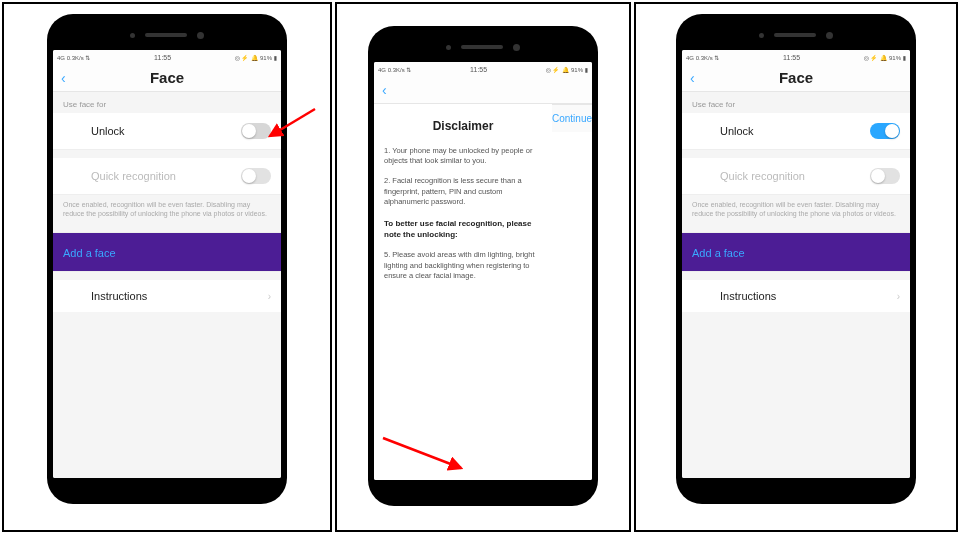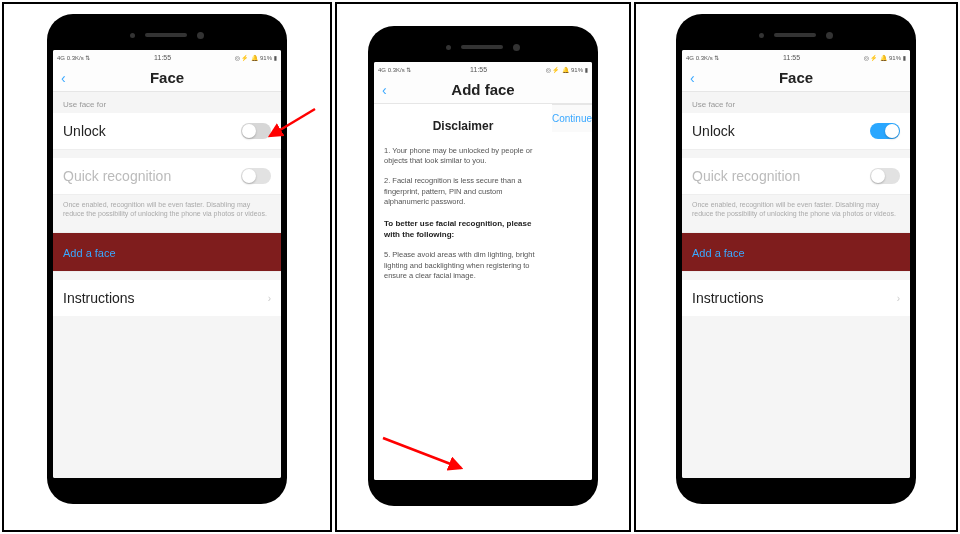--- a/index.html
+++ b/index.html
@@ -97,33 +97,33 @@
   }
   .row {
     background: #fff;
     padding: 10px 10px;
     display: flex;
     align-items: center;
     justify-content: space-between;
     border-bottom: 1px solid #eee;
   }
   .row-last { border-bottom: none; }
-  .row-label { font-size: 14px; color: #222; }
+  .row-label { font-size: 11px; color: #222; margin-left: 28px; }
   .row-label.disabled { color: #bbb; }
   .row-chevron { color: #ccc; font-size: 10px; }
 
   .helper {
     font-size: 7px;
     line-height: 1.3;
     color: #aaa;
     padding: 5px 10px 10px 10px;
   }
 
   .link-row {
-    background: #7f1d1d;
+    background: #4c1d95;
     padding: 10px;
     margin-top: 4px;
     border-top: 1px solid #eee;
     border-bottom: 1px solid #eee;
   }
   .link-row span { color: #3aa8ff; font-size: 11px; }
 
   
   .toggle {
     width: 30px; height: 16px; border-radius: 8px;
@@ -242,28 +242,27 @@
         <div class="camera"></div>
     </div>
     <div class="screen">
       <div class="statusbar">
         <span>4G  0.3K/s ⇅</span>
         <span class="sb-time">11:55</span>
         <span>◎ ⚡ 🔔 91% ▮</span>
       </div>
       <div class="titlebar">
         <span class="back">‹</span>
-        <span class="title">Add face</span>
       </div>
       <div class="content disc-wrap">
         <div class="disc-scroll">
           <div class="disc-title">Disclaimer</div>
           <p>1. Your phone may be unlocked by people or objects that look similar to you.</p>
           <p>2. Facial recognition is less secure than a fingerprint, pattern, PIN and custom alphanumeric password.</p>
-          <b style="margin-top:12px">To better use facial recognition, please with the following:</b>
+          <b style="margin-top:12px">To better use facial recognition, please note the unlocking:</b>
           <p>5. Please avoid areas with dim lighting, bright lighting and backlighting when registering to ensure a clear facial image.</p>
         </div>
         <div class="continue-bar">
           <span>Continue</span>
         </div>
       </div>
     </div>
     <div class="bezel-bottom"></div>
   </div>
   <svg class="arrow" style="left:44px;top:432px;" width="100" height="40">

